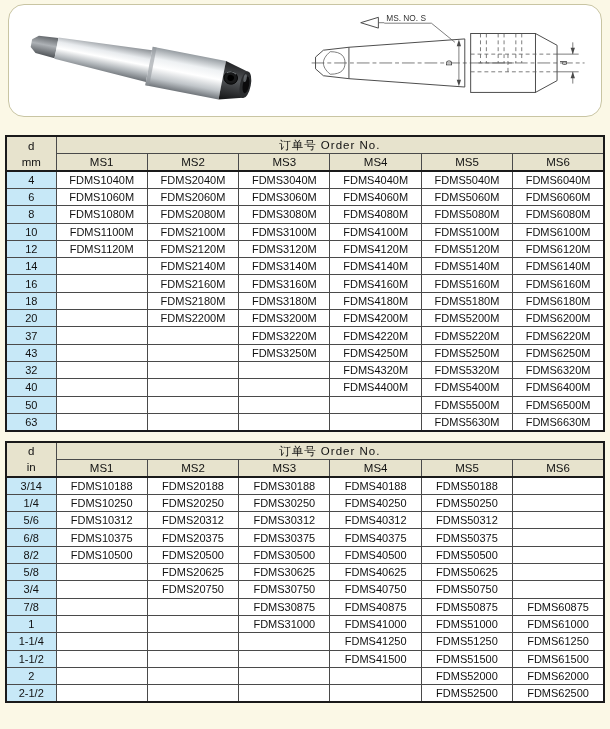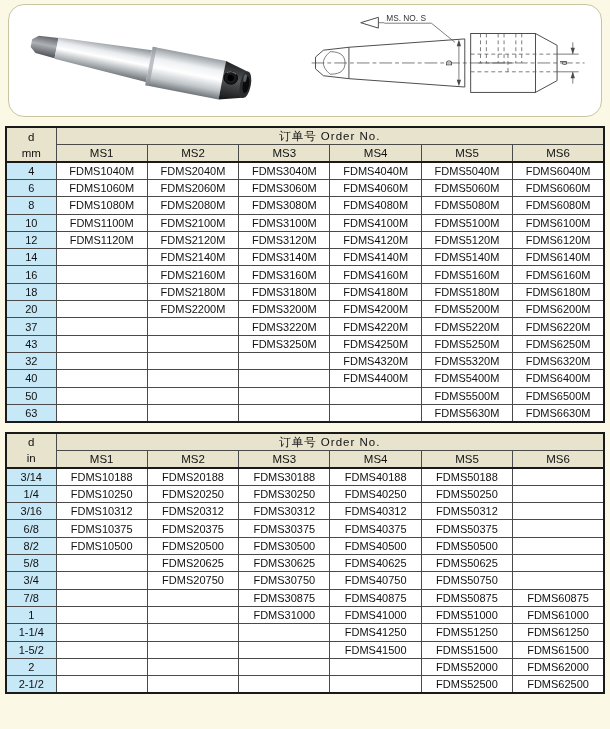--- a/index.html
+++ b/index.html
@@ -12,21 +12,21 @@
   *{margin:0;padding:0;box-sizing:border-box;}
   html,body{width:610px;}
   body{
     width:610px;height:729px;
     background:#FBF8E6;
     font-family:"Liberation Sans","DejaVu Sans",sans-serif;
     color:#111;
     overflow:hidden;
   }
   .hero-panel{
-    margin:4px 8px 9px 8px;
+    margin:4px 8px 18px 8px;
     height:113px;
     background:#ffffff;
     border:1px solid var(--panel-border);
     border-radius:16px;
     display:flex;
     align-items:center;
     overflow:hidden;
   }
   .hero-photo{flex:0 0 295px;height:108px;}
   .hero-drawing{flex:0 0 298px;height:108px;}
@@ -378,21 +378,21 @@
       <tr>
         <td class="size-cell">1/4</td>
         <td>FDMS10250</td>
         <td>FDMS20250</td>
         <td>FDMS30250</td>
         <td>FDMS40250</td>
         <td>FDMS50250</td>
         <td></td>
       </tr>
       <tr>
-        <td class="size-cell">3/16</td>
+        <td class="size-cell">5/6</td>
         <td>FDMS10312</td>
         <td>FDMS20312</td>
         <td>FDMS30312</td>
         <td>FDMS40312</td>
         <td>FDMS50312</td>
         <td></td>
       </tr>
       <tr>
         <td class="size-cell">6/8</td>
         <td>FDMS10375</td>
@@ -450,21 +450,21 @@
       <tr>
         <td class="size-cell">1-1/4</td>
         <td></td>
         <td></td>
         <td></td>
         <td>FDMS41250</td>
         <td>FDMS51250</td>
         <td>FDMS61250</td>
       </tr>
       <tr>
-        <td class="size-cell">1-5/2</td>
+        <td class="size-cell">1-1/2</td>
         <td></td>
         <td></td>
         <td></td>
         <td>FDMS41500</td>
         <td>FDMS51500</td>
         <td>FDMS61500</td>
       </tr>
       <tr>
         <td class="size-cell">2</td>
         <td></td>

